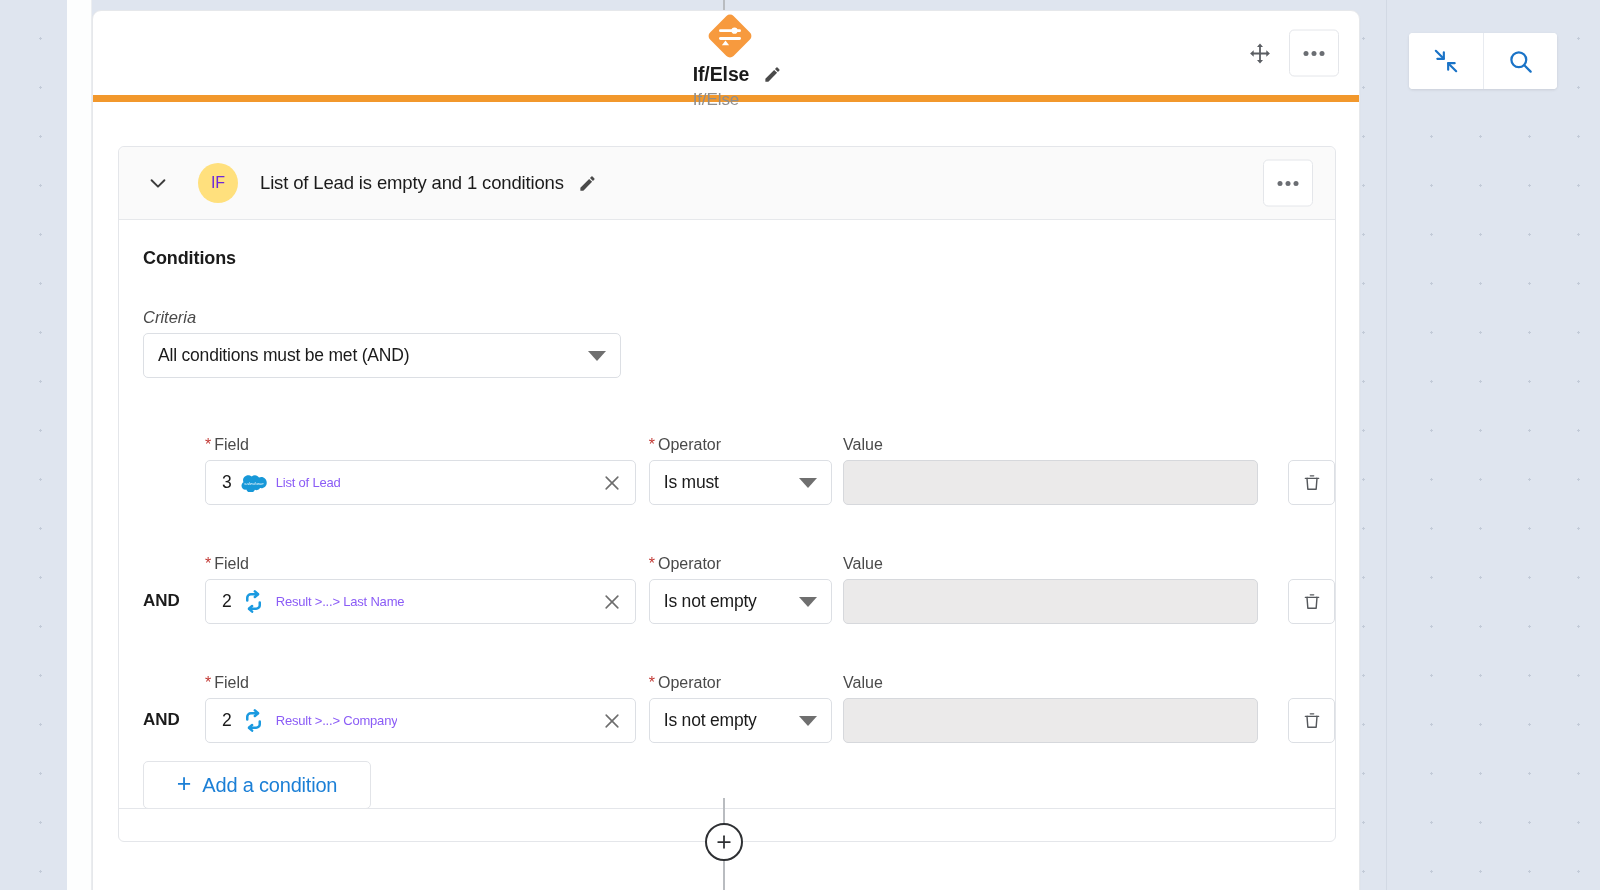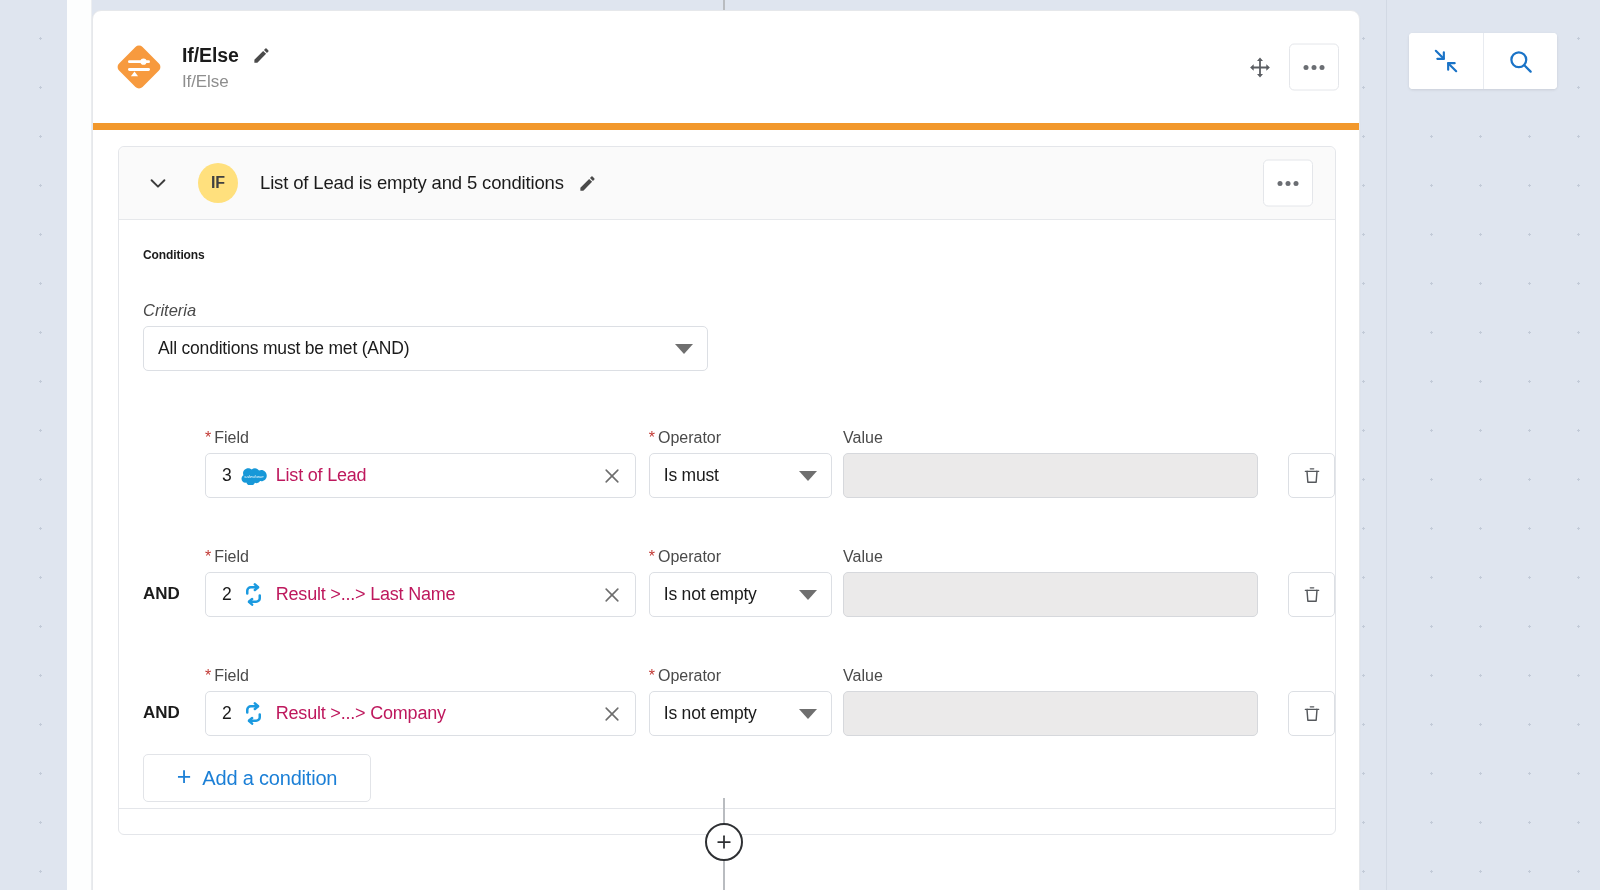--- a/index.html
+++ b/index.html
@@ -54,23 +54,24 @@
   #node-card {
     position: absolute; left: 92px; top: 10px;
     width: 1268px; min-height: 890px;
     background: #ffffff;
     border: 1px solid #e6e8eb;
     border-radius: 9px;
     box-shadow: 0 1px 2px rgba(16,24,40,.04);
   }
   .node-header {
     position: relative;
-    height: 112px;
+    height: 84px;
     display: flex; align-items: center;
     padding: 0 13px 0 21px;
+    flex-direction: column;
   }
   .node-icon {
     width: 50px; height: 50px;
     flex: 0 0 50px;
     display: flex; align-items: center; justify-content: center;
   }
   .node-titles { margin-left: 18px; }
   .node-title-row { display: flex; align-items: center; gap: 10px; }
   .node-title {
     font-size: 19.5px; font-weight: bold; color: #1b1b1b; letter-spacing: -.1px;
@@ -111,55 +112,55 @@
     border-radius: 6px 6px 0 0;
     display: flex; align-items: center;
     padding: 0 22px 0 26px;
     position: relative;
   }
   .chevron { width: 26px; height: 26px; display:flex; align-items:center; justify-content:center; cursor:pointer; }
   .if-badge {
     width: 40px; height: 40px; border-radius: 50%;
     background: #ffe07d;
     display: flex; align-items: center; justify-content: center;
-    font-size: 16px; font-weight: bold; color: #404040;
+    font-size: 16px; font-weight: normal; color: #6d28d9;
     margin-left: 27px;
   }
   .if-text {
     margin-left: 22px;
     font-size: 18.5px; color: #1b1b1b; letter-spacing: -.15px;
   }
   .if-pencil { margin-left: 13px; width: 22px; height: 22px; display:flex; align-items:center; justify-content:center; cursor:pointer;}
   .if-bar-more {
     position: absolute; right: 22px; top: 50%; transform: translateY(-50%);
   }
 
   .panel-body { padding: 28px 0 0 0; }
   .cond-title {
-    font-size: 12px; font-weight: bold; color: #1b1b1b;
+    font-size: 18px; font-weight: bold; color: #1b1b1b;
     margin: 0 0 0 24px; letter-spacing: -.1px;
   }
   .criteria-label {
     font-size: 16.5px; color: #4a4a4a;
     margin: 39px 0 6px 24px;
     font-style: italic;
   }
   .select-box {
     position: relative;
     height: 45px;
     border: 1px solid #dcdfe4;
     border-radius: 5px;
     background: #fff;
     display: flex; align-items: center;
     padding: 0 14px;
     font-size: 17.5px; color: #1b1b1b;
     cursor: pointer;
     letter-spacing: -.2px;
   }
-  #criteria-select { width: 565px; margin-left: 24px; }
+  #criteria-select { width: 478px; margin-left: 24px; }
   .caret {
     position: absolute; right: 14px; top: 50%; transform: translateY(-50%);
     width: 0; height: 0;
     border-left: 9px solid transparent;
     border-right: 9px solid transparent;
     border-top: 10px solid #6f6f6f;
   }
 
   
   .rows { margin-top: 26px; }
@@ -188,21 +189,21 @@
     height: 45px;
     border: 1px solid #dcdfe4; border-radius: 5px;
     background: #fff;
     display: flex; align-items: center;
     padding: 0 40px 0 16px;
     cursor: text;
   }
   .pill-num { font-size: 17.5px; color: #1b1b1b; margin-right: 9px; }
   .pill-ico { width: 26px; height: 26px; display:flex; align-items:center; justify-content:center; margin-right: 9px; }
   .pill-text {
-    font-size: 18px; color: #be185d; letter-spacing: -.2px;
+    font-size: 13px; color: #8b5cf6; letter-spacing: -.2px;
     white-space: nowrap; overflow: hidden; text-overflow: ellipsis;
   }
   .pill-x {
     position: absolute; right: 12px; top: 50%; transform: translateY(-50%);
     width: 22px; height: 22px; display:flex; align-items:center; justify-content:center;
     cursor: pointer;
   }
   .value-box {
     height: 45px;
     border: 1px solid #d6d8dc; border-radius: 5px;
@@ -305,21 +306,21 @@
 
     <div id="cond-panel">
 
       <div class="if-bar">
         <span class="chevron">
           <svg width="22" height="22" viewBox="0 0 24 24" fill="none" stroke="#3c3c3c" stroke-width="2.1" stroke-linecap="round" stroke-linejoin="round">
             <polyline points="5,9 12,16 19,9"></polyline>
           </svg>
         </span>
         <span class="if-badge">IF</span>
-        <span class="if-text">List of Lead is empty and 5 conditions</span>
+        <span class="if-text">List of Lead is empty and 1 conditions</span>
         <span class="if-pencil">
           <svg width="19" height="19" viewBox="0 0 24 24" fill="#4a4a4a">
             <path d="M3 17.25V21h3.75L17.81 9.94l-3.75-3.75L3 17.25zM20.71 7.04a1 1 0 000-1.41l-2.34-2.34a1 1 0 00-1.41 0l-1.83 1.83 3.75 3.75 1.83-1.83z"></path>
           </svg>
         </span>
         <span class="if-bar-more icon-btn-box">
           <svg width="22" height="6" viewBox="0 0 22 6" fill="#6b6e73">
             <circle cx="3" cy="3" r="2.5"></circle>
               <circle cx="11" cy="3" r="2.5"></circle>
               <circle cx="19" cy="3" r="2.5"></circle>

